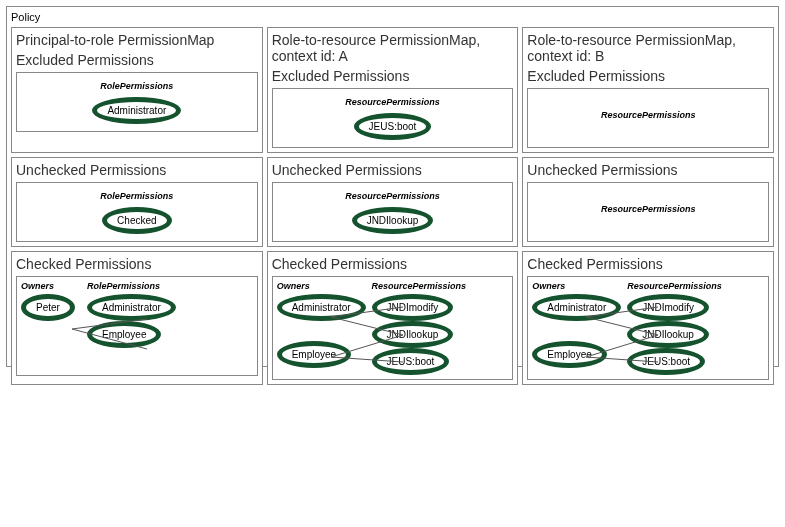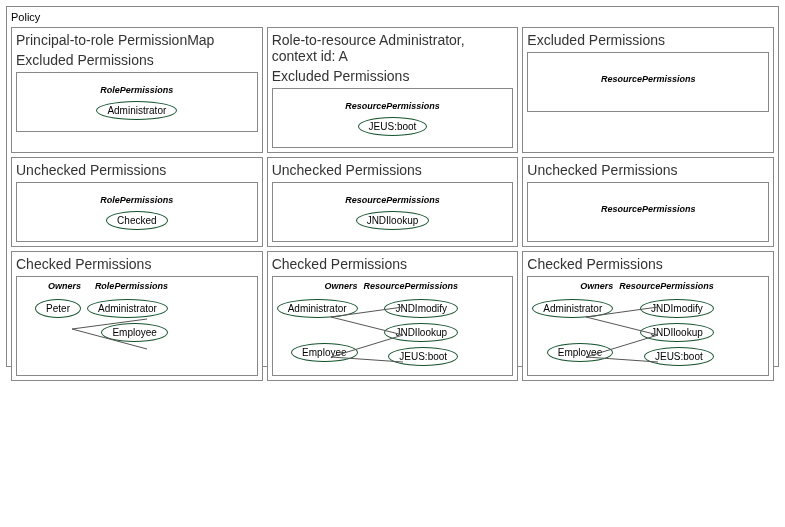--- a/index.html
+++ b/index.html
@@ -51,21 +51,21 @@
       justify-content: center;
     }
     .inner-box-title {
       font-size: 9px;
       font-weight: bold;
       text-align: center;
       margin-bottom: 6px;
       font-style: italic;
     }
     .oval {
-      border: 1px solid #14532d;
+      border: 5px solid #14532d;
       border-radius: 50%;
       padding: 3px 10px;
       font-size: 10px;
       text-align: center;
       background: #fff;
       white-space: nowrap;
       display: inline-block;
     }
     .oval-container {
       display: flex;
@@ -83,22 +83,21 @@
     }
     .checked-layout {
       display: flex;
       flex-direction: row;
       gap: 6px;
       align-items: flex-start;
     }
     .checked-col {
       display: flex;
       flex-direction: column;
-      align-items: flex-end;
-      gap: 5px;
+      align-items: flex-start;
     }
     .checked-col-title {
       font-size: 9px;
       font-weight: bold;
       font-style: italic;
       text-align: center;
       margin-bottom: 3px;
     }
   </style>
 </head>
@@ -113,31 +112,32 @@
       <div class="cell-title">Excluded Permissions</div>
       <div class="inner-box">
         <div class="inner-box-title">RolePermissions</div>
         <div class="oval-container">
           <span class="oval">Administrator</span>
         </div>
       </div>
     </div>
 
     <div class="cell">
-      <div class="cell-title">Role-to-resource Administrator, context id: A</div>
+      <div class="cell-title">Role-to-resource PermissionMap, context id: A</div>
       <div class="cell-title">Excluded Permissions</div>
       <div class="inner-box">
         <div class="inner-box-title">ResourcePermissions</div>
         <div class="oval-container">
           <span class="oval">JEUS:boot</span>
         </div>
       </div>
     </div>
 
     <div class="cell">
+      <div class="cell-title">Role-to-resource PermissionMap, context id: B</div>
       <div class="cell-title">Excluded Permissions</div>
       <div class="inner-box">
         <div class="inner-box-title">ResourcePermissions</div>
       </div>
     </div>
 
     <div class="cell">
       <div class="cell-title">Unchecked Permissions</div>
       <div class="inner-box">
         <div class="inner-box-title">RolePermissions</div>

